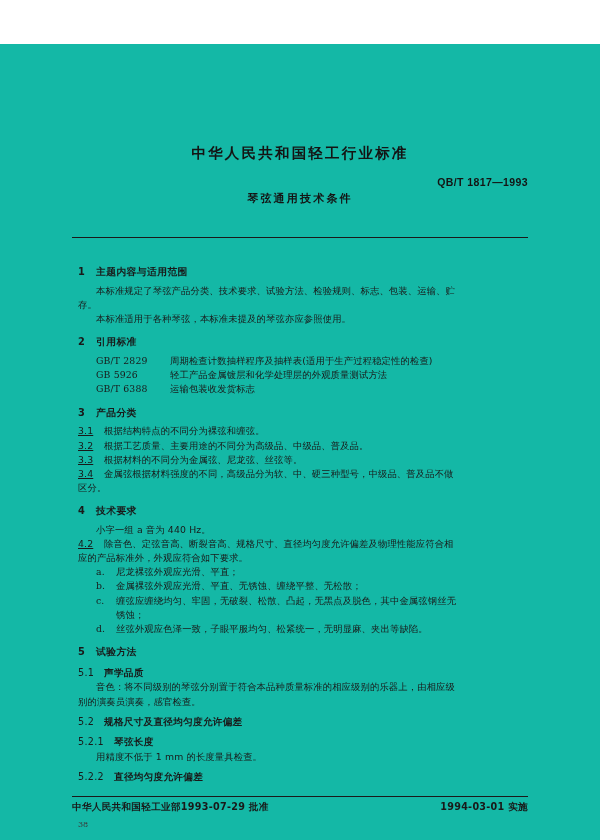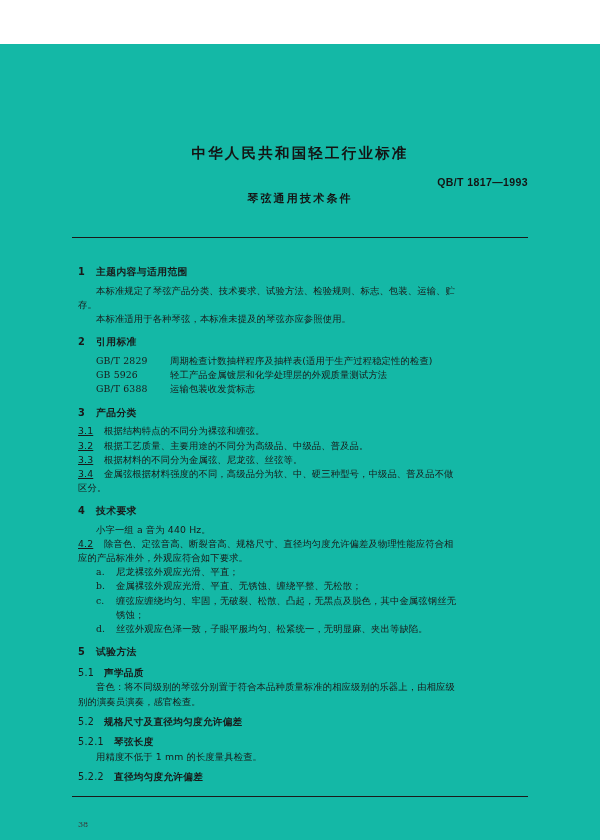--- a/index.html
+++ b/index.html
@@ -264,15 +264,19 @@
       <span class="cnum3">5.2.1</span><span>琴弦长度</span>
     </div>
     <div class="sub-para">用精度不低于 1 mm 的长度量具检查。</div>
     <div class="clause-head">
       <span class="cnum3">5.2.2</span><span>直径均匀度允许偏差</span>
     </div>
 
   </div>
 
   <div class="rule-bottom"></div>
+  <div class="footer">
+    <div>中华人民共和国轻工业部1993-07-29 批准</div>
+    <div>1994-03-01 实施</div>
+  </div>
   <div class="page-num">38</div>
 
 </div>
 
 </body></html>

